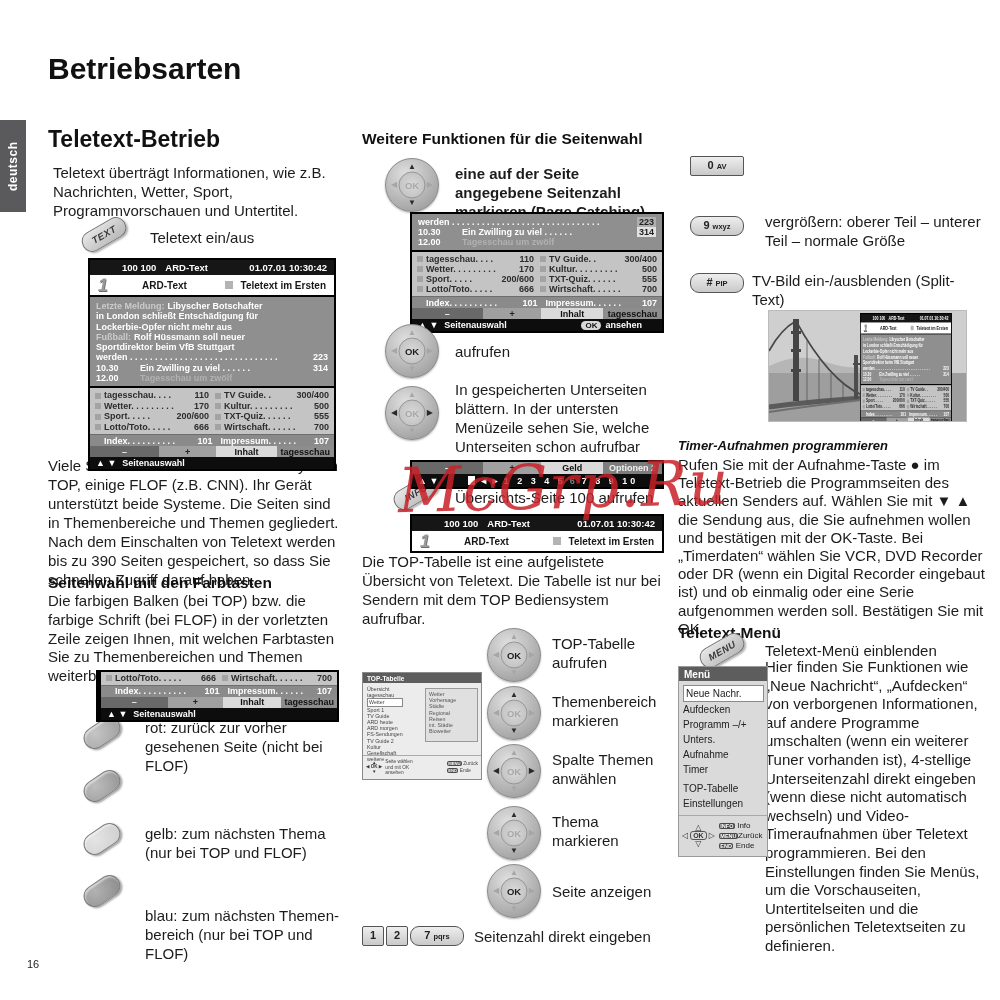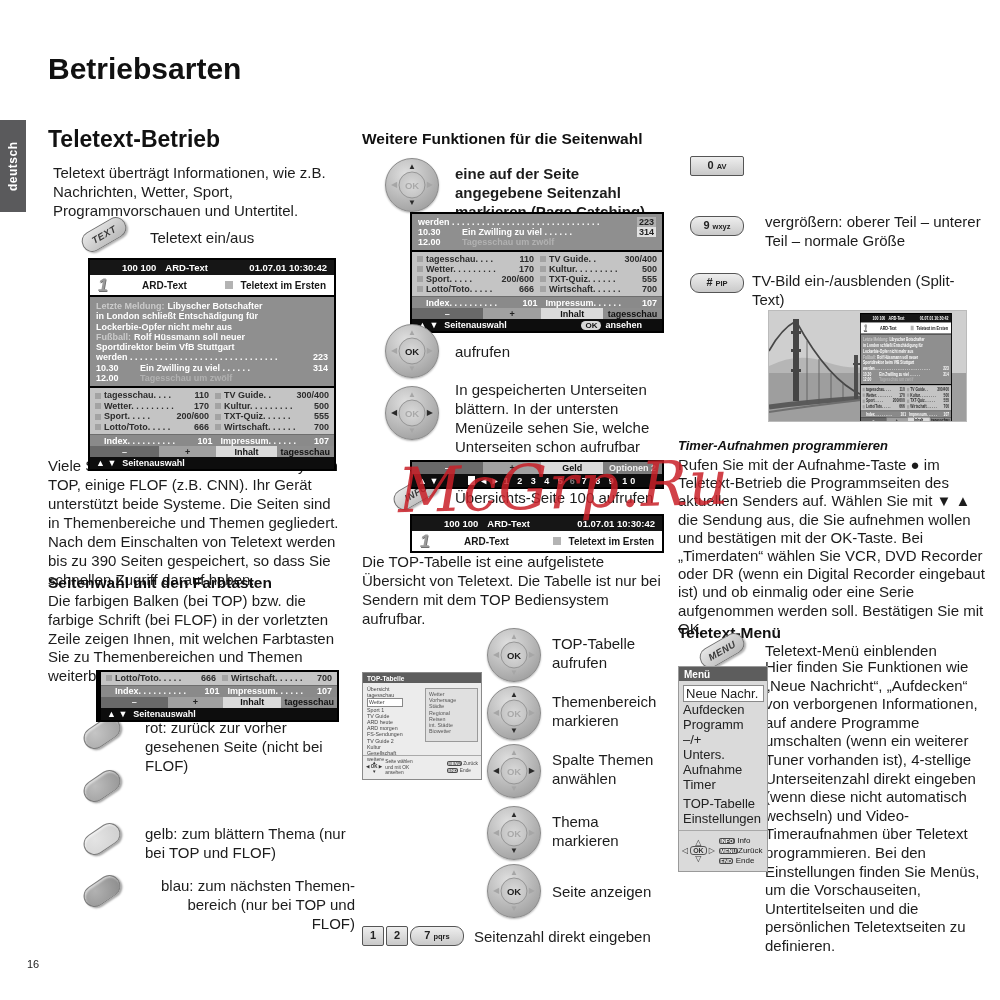--- a/index.html
+++ b/index.html
@@ -90,21 +90,21 @@
   .minipad{display:flex;flex-direction:column;align-items:center;line-height:4.5px;font-size:4.5px;color:#333;}
   .minipad b{font-size:4.5px;}
   .tt-keys{margin-left:auto;text-align:left;line-height:6.5px;}
   .kchip{background:#4a4a4a;color:#fff;border-radius:2px;font-size:4.2px;padding:0 1.5px;font-weight:bold;}
 
   
   .menubox{position:absolute;left:678px;top:666px;width:88px;background:#dadada;
     border:1px solid #9a9a9a;z-index:2;}
   .mb-title{background:#5d5d5d;color:#fff;font-weight:bold;font-size:10px;height:14px;
     display:flex;align-items:center;padding-left:5px;}
-  .mb-items{padding:4px 3px 4px 4px;font-size:13px;line-height:15px;color:#222;}
+  .mb-items{padding:4px 3px 4px 4px;font-size:10px;line-height:15px;color:#222;}
   .mb-items .sel{background:#fff;border:1px solid #8a8a8a;padding-left:2px;}
   .mb-items .gap{margin-top:4px;}
   .mb-foot{border-top:1px solid #a8a8a8;display:flex;padding:5px 3px;gap:4px;align-items:center;}
   .mb-pad{display:flex;flex-direction:column;align-items:center;font-size:8px;line-height:8px;color:#333;}
   .mb-pad .okb{border:1px solid #555;border-radius:3px;font-size:7px;font-weight:bold;padding:0 2px;margin:0 2px;}
   .mb-keys{font-size:8px;line-height:10px;color:#222;}
   .mb-keys .kchip{font-size:5.5px;}
 
   
   .photo{position:absolute;left:768px;top:310px;width:197px;height:110px;overflow:hidden;
@@ -271,23 +271,23 @@
     <div class="ttx-bot">
         <span>▲ ▼</span>
         <span>Seitenauswahl</span>
       </div>
   </div>
 
   <div class="cpill" style="left:82px;top:722px;background:radial-gradient(circle at 35% 30%,#c5c5c5,#9e9e9e);"></div>
   <div class="abs t15" style="left:145px;top:718px;width:195px;">rot: zurück zur vorher gesehenen Seite (nicht bei FLOF)</div>
   <div class="cpill" style="left:82px;top:775px;background:radial-gradient(circle at 35% 30%,#bdbdbd,#949494);"></div>
   <div class="cpill" style="left:82px;top:828px;background:radial-gradient(circle at 35% 30%,#e4e4e4,#cecece);"></div>
-  <div class="abs t15" style="left:145px;top:824px;width:210px;">gelb: zum blättern Thema (nur bei TOP und FLOF)</div>
+  <div class="abs t15" style="left:145px;top:824px;width:210px;">gelb: zum nächsten Thema (nur bei TOP und FLOF)</div>
   <div class="cpill" style="left:82px;top:880px;background:radial-gradient(circle at 35% 30%,#b2b2b2,#8a8a8a);"></div>
-  <div class="abs t15" style="left:145px;top:876px;width:210px;text-align:right;">blau: zum nächsten Themen-bereich (nur bei TOP und FLOF)</div>
+  <div class="abs t15" style="left:145px;top:906px;width:210px;">blau: zum nächsten Themen-bereich (nur bei TOP und FLOF)</div>
 
   <h3 class="abs" style="left:362px;top:130px;font-size:15.5px;">Weitere Funktionen für die Seitenwahl</h3>
 
   <div class="pad v-ud" style="left:385px;top:158px;">
     <span class="ar up">▲</span>
       <span class="ar dn">▼</span>
     <span class="ar lf">◀</span>
       <span class="ar rt">▶</span>
     <span class="c">OK</span>
   </div>

